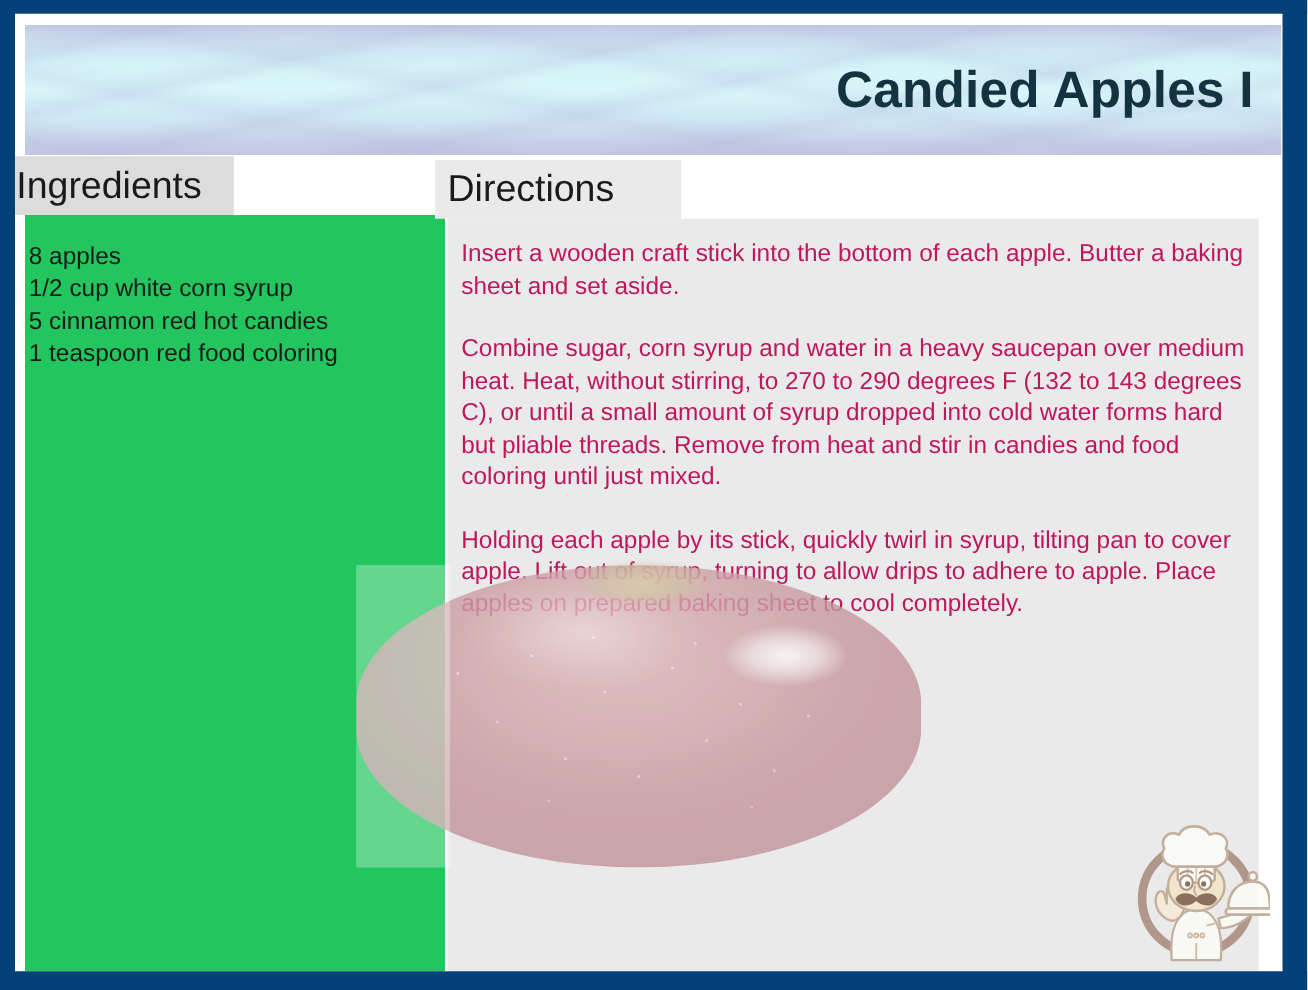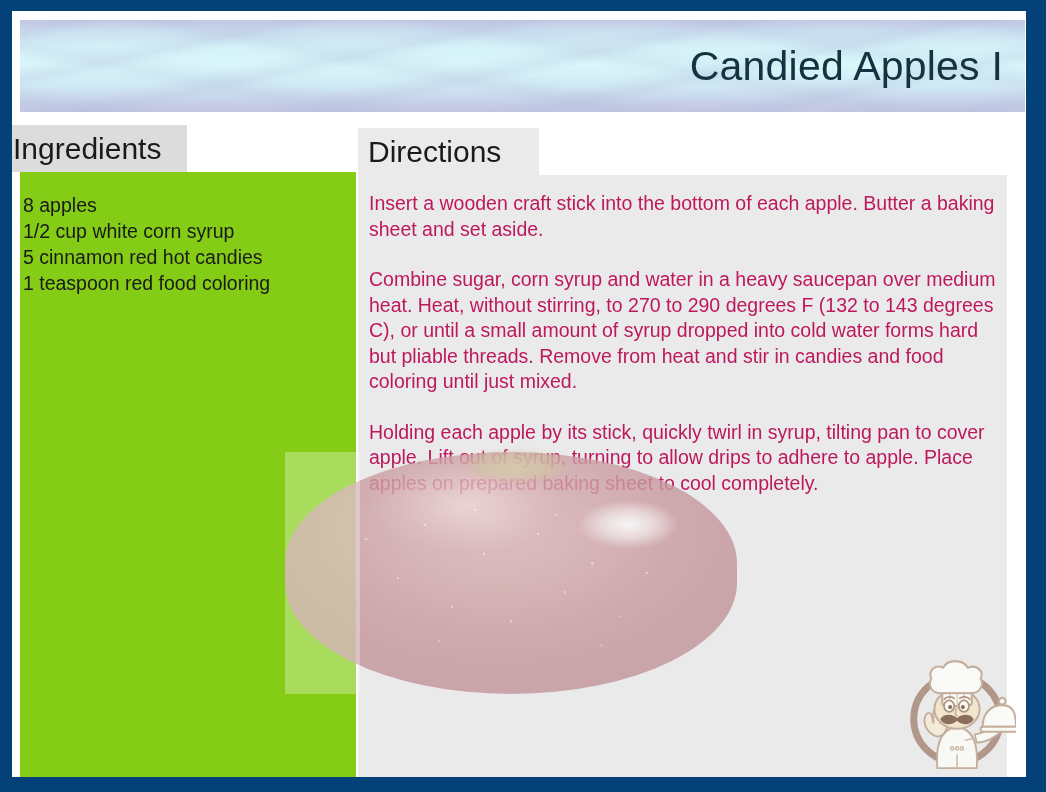--- a/index.html
+++ b/index.html
@@ -30,21 +30,21 @@
   .frame-bottom { left: 0;  top: 777px; width: 1046px; height: 15px; }
   .frame-left   { left: 0;  top: 0;    width: 12px;   height: 792px; }
   .frame-right  { left: 1026px; top: 0; width: 20px;  height: 792px; }
 
   
   .banner {
     position: absolute;
     left: 20px;
     top: 20px;
     width: 1005px;
-    height: 92px;
+    height: 104px;
     background:
       repeating-linear-gradient(
         -12deg,
         rgba(255,255,255,0.00) 0px,
         rgba(171,180,214,0.20) 10px,
         rgba(255,255,255,0.00) 26px,
         rgba(255,255,255,0.00) 46px
       ),
       repeating-linear-gradient(
         11deg,
@@ -57,20 +57,21 @@
         to bottom,
         #c3c8e4 0%,
         #ccdff0 12%,
         #d5f2f8 30%,
         #d9f6fa 50%,
         #d0e9f4 72%,
         #c6cde7 92%,
         #c3c6e2 100%
       );
     z-index: 5;
+    font-weight: bold;
   }
   .banner-title {
     position: absolute;
     right: 22px;
     top: 50%;
     transform: translateY(-50%);
     font-size: 41px;
     letter-spacing: 0.2px;
     color: #12333f;
     white-space: nowrap;
@@ -94,21 +95,21 @@
     font-size: 30px;
     color: #1a1a1a;
     white-space: nowrap;
   }
   .ing-panel {
     position: absolute;
     left: 20px;
     top: 172px;
     width: 336px;
     height: 605px;
-    background: #84cc16;
+    background: #22c55e;
     z-index: 7;
     text-decoration: underline;
   }
   .ing-list {
     position: absolute;
     left: 3px;
     top: 20px;
     right: 8px;
     margin: 0;
     padding: 0;
@@ -117,23 +118,23 @@
   .ing-list li {
     font-size: 19.5px;
     line-height: 26px;
     color: #1a1a1a;
     white-space: nowrap;
   }
 
   
   .dir-tab {
     position: absolute;
-    left: 358px;
+    left: 348px;
     top: 128px;
-    width: 181px;
+    width: 197px;
     height: 47px;
     background: #eaeaea;
     z-index: 8;
   }
   .dir-tab-label {
     position: absolute;
     left: 10px;
     top: 50%;
     transform: translateY(-50%);
     font-size: 30px;

